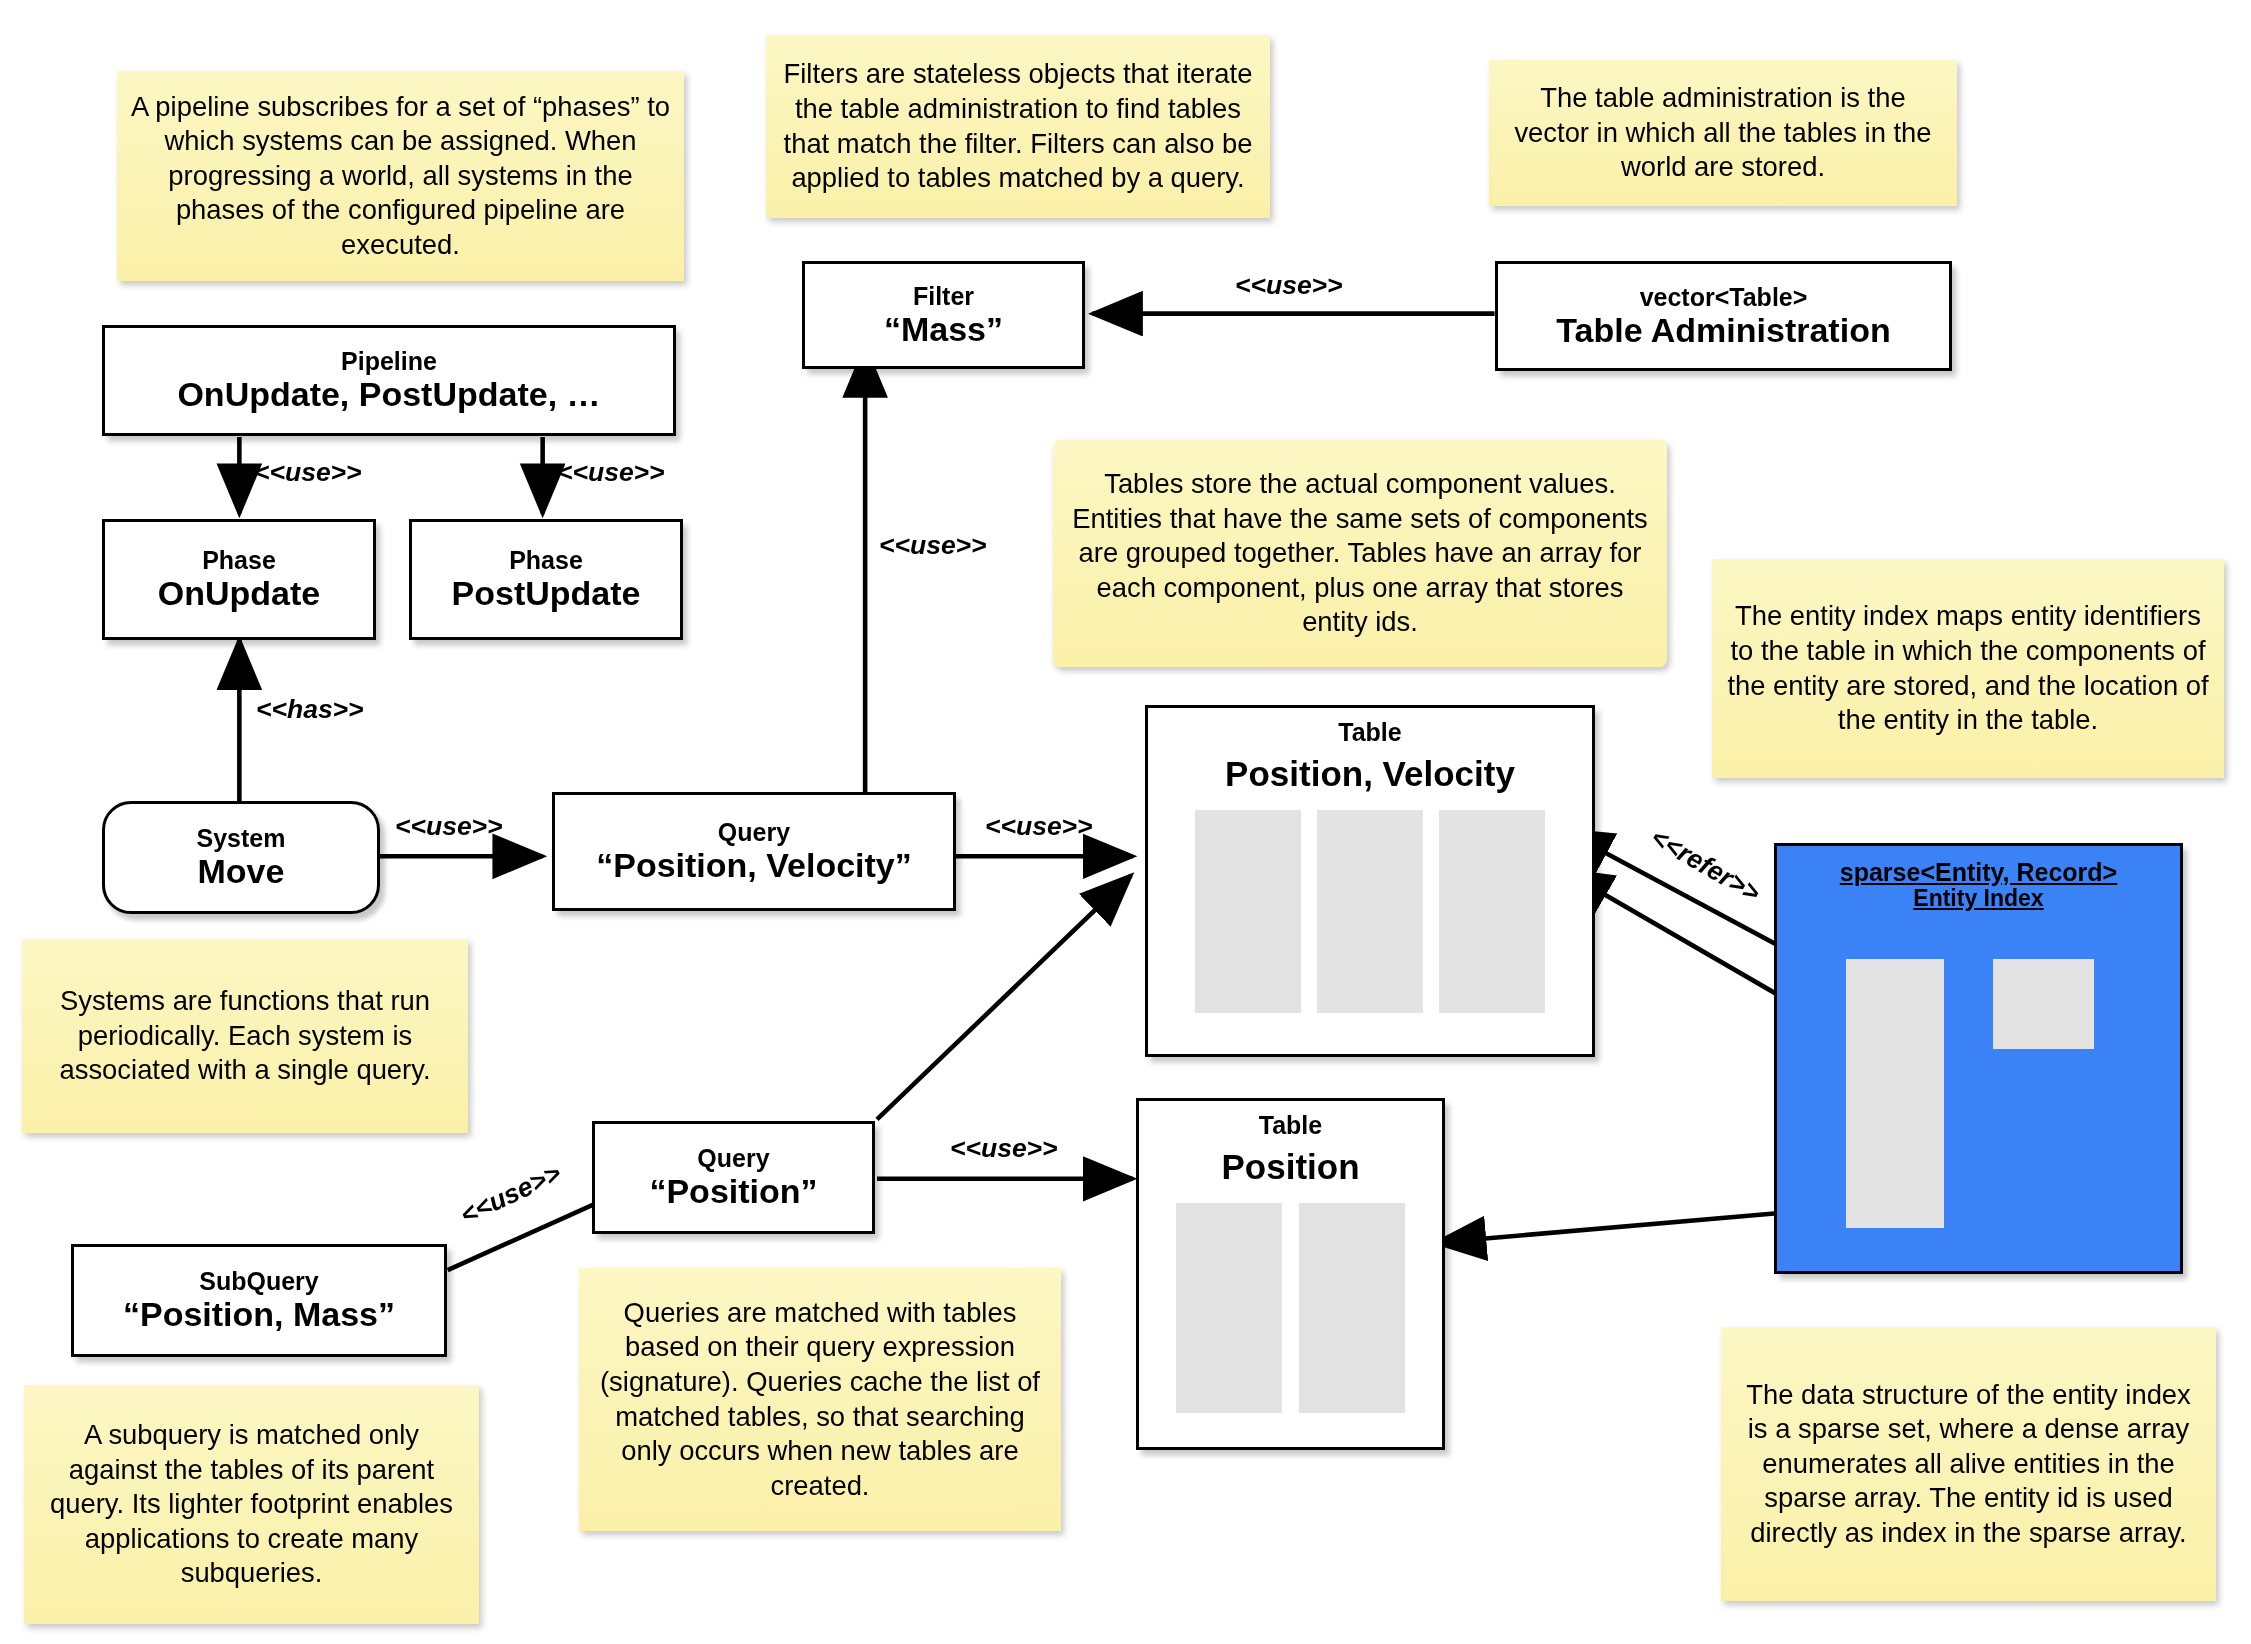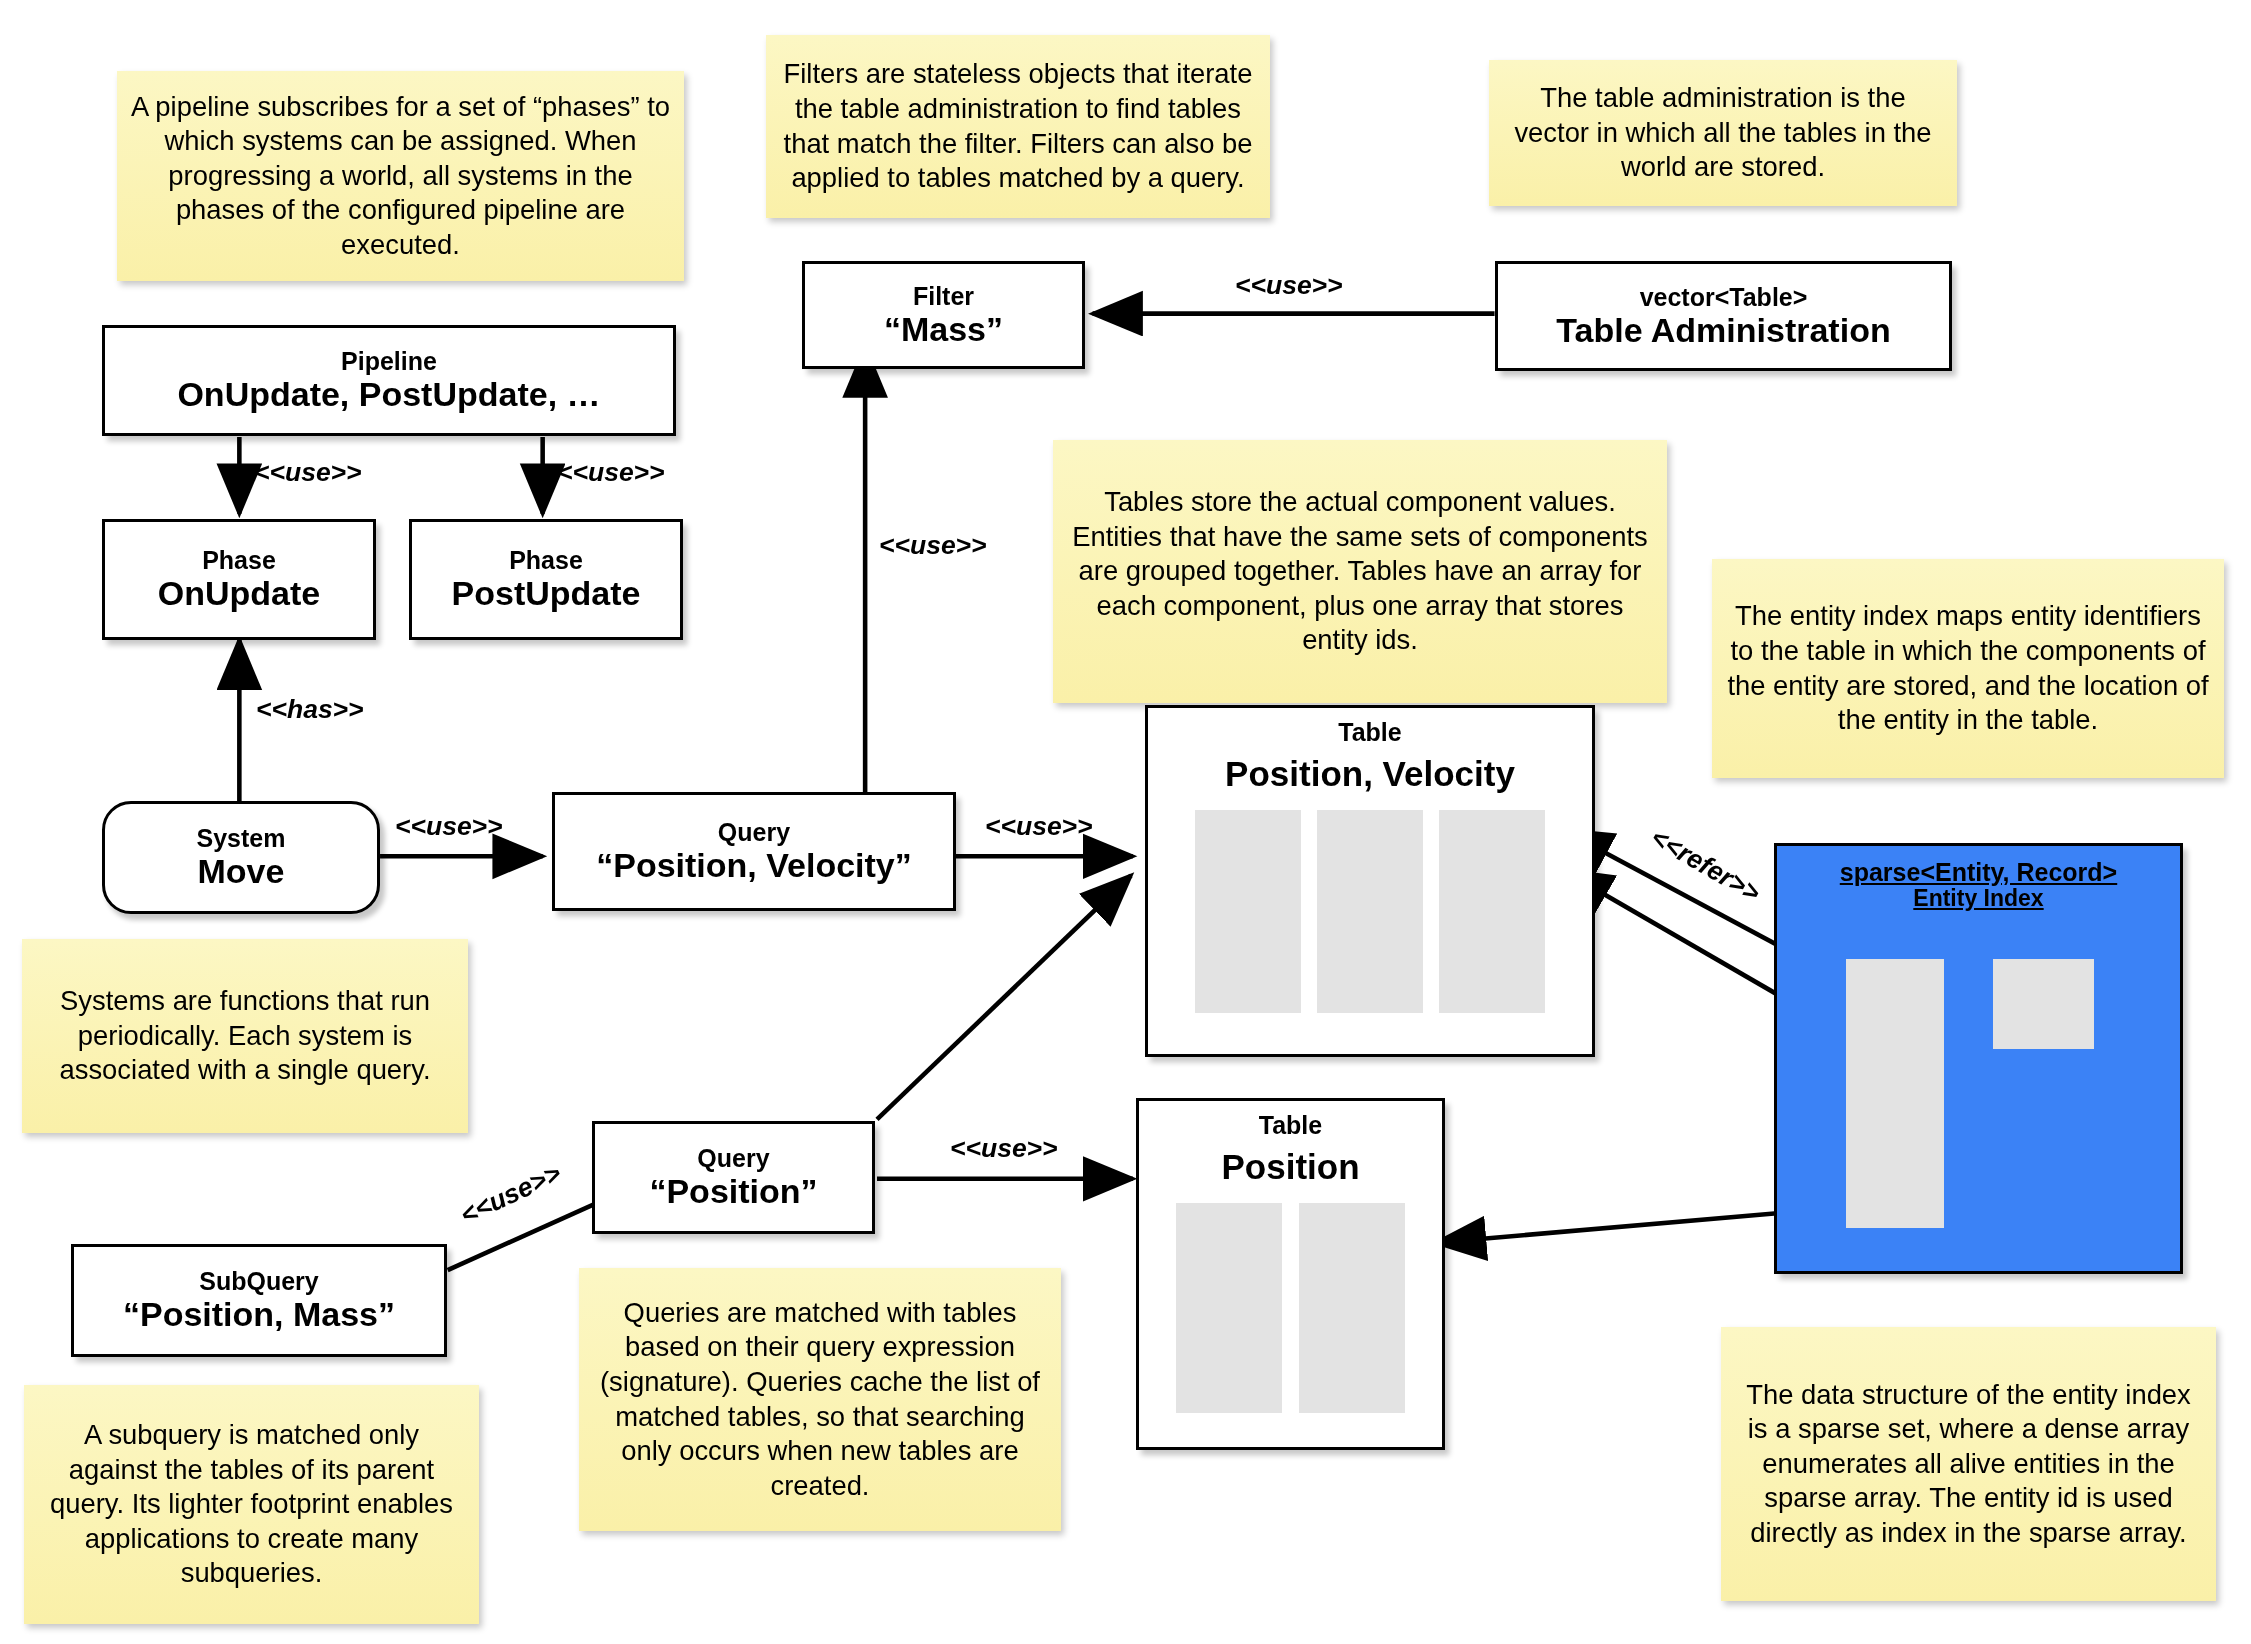--- a/index.html
+++ b/index.html
@@ -220,21 +220,21 @@
   <div class="elabel" style="left:950px; top:1133px;">&lt;&lt;use&gt;&gt;</div>
   <div class="elabel" style="left:457px; top:1179px; transform:rotate(-25deg);">&lt;&lt;use&gt;&gt;</div>
   <div class="elabel" style="left:1645px; top:850px; transform:rotate(30deg);">&lt;&lt;refer&gt;&gt;</div>
 
   <div class="note" style="left:117px; top:71px; width:567px; height:210px;">A pipeline subscribes for a set of “phases” to which systems can be assigned. When progressing a world, all systems in the phases of the configured pipeline are executed.</div>
 
   <div class="note" style="left:766px; top:35px; width:504px; height:183px;">Filters are stateless objects that iterate the table administration to find tables that match the filter. Filters can also be applied to tables matched by a query.</div>
 
   <div class="note" style="left:1489px; top:60px; width:468px; height:146px;">The table administration is the vector in which all the tables in the world are stored.</div>
 
-  <div class="note" style="left:1053px; top:440px; width:614px; height:263px;">Tables store the actual component values. Entities that have the same sets of components are grouped together. Tables have an array for each component, plus one array that stores entity ids.</div>
+  <div class="note" style="left:1053px; top:440px; width:614px; height:227px;border-radius:8px;">Tables store the actual component values. Entities that have the same sets of components are grouped together. Tables have an array for each component, plus one array that stores entity ids.</div>
 
   <div class="note" style="left:22px; top:939px; width:446px; height:194px;">Systems are functions that run periodically. Each system is associated with a single query.</div>
 
   <div class="note" style="left:1712px; top:559px; width:512px; height:219px;">The entity index maps entity identifiers to the table in which the components of the entity are stored, and the location of the entity in the table.</div>
 
   <div class="note" style="left:579px; top:1268px; width:482px; height:263px;">Queries are matched with tables based on their query expression (signature). Queries cache the list of matched tables, so that searching only occurs when new tables are created.</div>
 
   <div class="note" style="left:24px; top:1385px; width:455px; height:239px;">A subquery is matched only against the tables of its parent query. Its lighter footprint enables applications to create many subqueries.</div>
 
   <div class="note" style="left:1721px; top:1327px; width:495px; height:274px;">The data structure of the entity index is a sparse set, where a dense array enumerates all alive entities in the sparse array. The entity id is used directly as index in the sparse array.</div>

